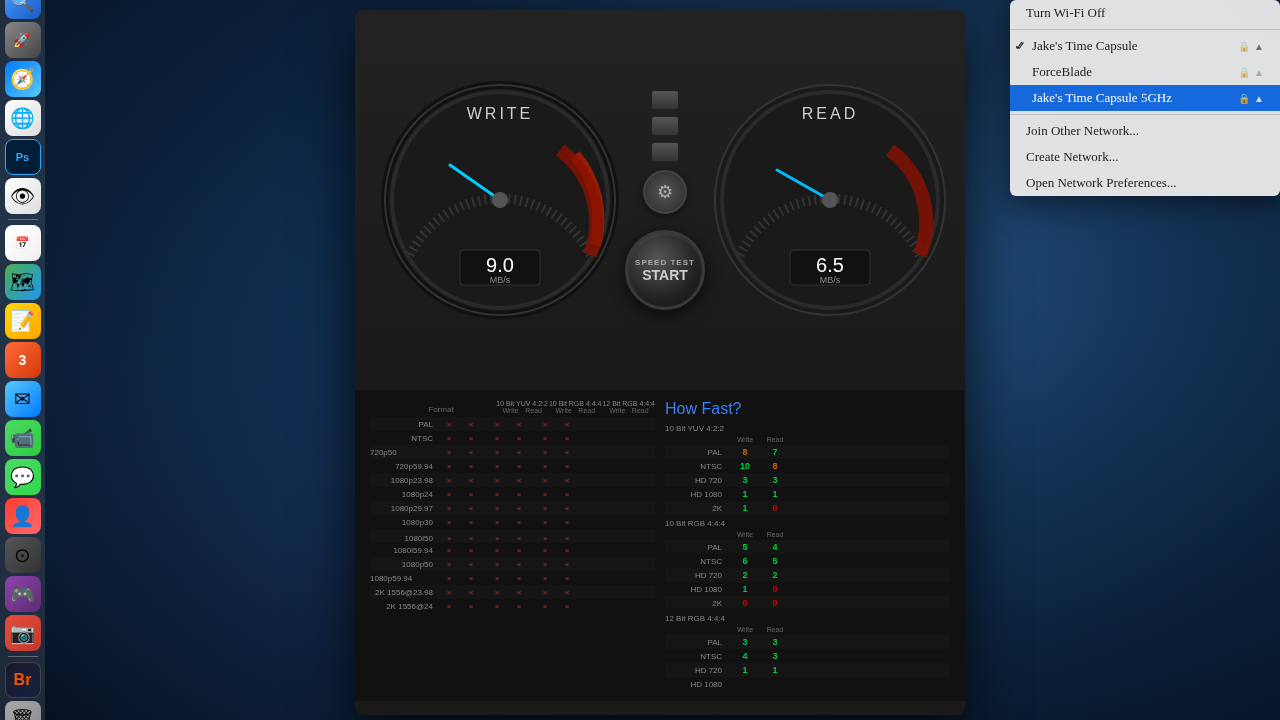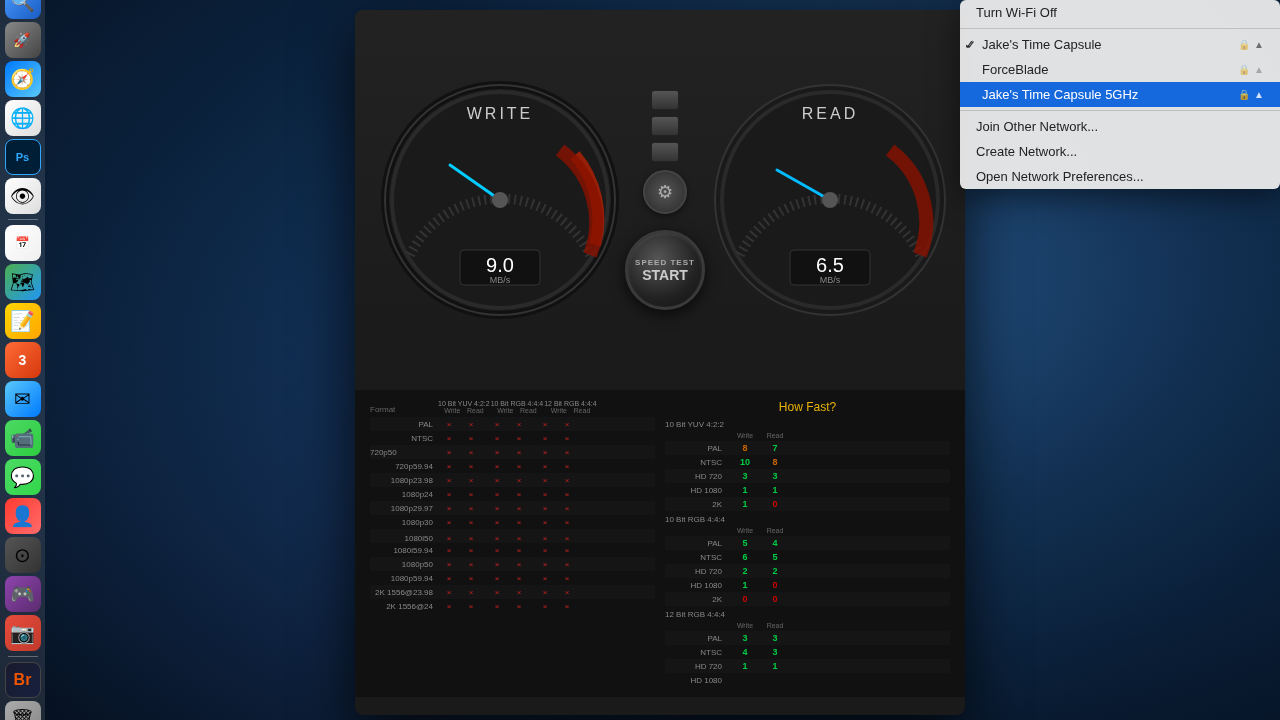--- a/index.html
+++ b/index.html
@@ -234,37 +234,37 @@
     }
     .table-section-title {
       color: #aaa;
       font-size: 12px;
       text-align: center;
       margin-bottom: 6px;
     }
 
     
     .right-section-title {
-      color: #eab308;
-      font-size: 12px;
-      text-align: center;
+      color: #3b82f6;
+      font-size: 16px;
       margin-bottom: 6px;
     }
 
     
     .wifi-dropdown {
       position: absolute;
       top: 0;
       right: 0;
-      width: 320px;
+      width: 270px;
       background: rgba(235,235,235,0.95);
       border-radius: 6px;
       box-shadow: 0 8px 30px rgba(0,0,0,0.5);
       overflow: hidden;
       z-index: 1000;
+      font-family: Liberation Serif, serif;
     }
     .wifi-menu-item {
       padding: 5px 16px;
       font-size: 13px;
       color: #222;
       cursor: pointer;
       display: flex;
       align-items: center;
       gap: 8px;
       white-space: nowrap;
@@ -398,21 +398,21 @@
         <text x="125" y="197" text-anchor="middle" fill="white" font-size="20" font-weight="300">6.5</text>
         <text x="125" y="208" text-anchor="middle" fill="#888" font-size="9">MB/s</text>
       </svg>
     </div>
   </div>
 
   <div class="table-section">
 
     <div class="table-left">
 
-      <div style="display:flex;align-items:flex-end;margin-bottom:3px;">
+      <div style="display:flex;align-items:flex-end;margin-bottom:3px;justify-content:flex-end;">
         <div style="width:68px;color:#666;font-size:8px;">Format</div>
         <div style="display:flex;flex-direction:column;align-items:center;margin-right:1px;">
           <span style="color:#888;font-size:7px;white-space:nowrap;">10 Bit YUV 4:2:2</span>
           <div style="display:flex;gap:1px;">
             <span style="color:#666;font-size:7px;width:22px;text-align:center;">Write</span>
             <span style="color:#666;font-size:7px;width:22px;text-align:center;">Read</span>
           </div>
         </div>
         <div style="display:flex;flex-direction:column;align-items:center;margin-right:1px;">
           <span style="color:#888;font-size:7px;white-space:nowrap;">10 Bit RGB 4:4:4</span>
@@ -524,21 +524,21 @@
           <div style="display: flex; align-items: center; height: 14px; background: rgba(255, 255, 255, 0.02);">
             <div style="color: rgb(136, 136, 136); font-size: 8px; width: 68px; text-align: right; padding-right: 5px;">1080p50</div>
             <div style="width: 22px; text-align: center; font-size: 8px; color: rgb(204, 34, 34);">×</div>
             <div style="width: 22px; text-align: center; font-size: 8px; color: rgb(204, 34, 34); margin-right: 4px;">×</div>
             <div style="width: 22px; text-align: center; font-size: 8px; color: rgb(204, 34, 34);">×</div>
             <div style="width: 22px; text-align: center; font-size: 8px; color: rgb(204, 34, 34); margin-right: 4px;">×</div>
             <div style="width: 22px; text-align: center; font-size: 8px; color: rgb(204, 34, 34);">×</div>
             <div style="width: 22px; text-align: center; font-size: 8px; color: rgb(204, 34, 34); margin-right: 4px;">×</div>
           </div>
           <div style="display: flex; align-items: center; height: 14px;">
-            <div style="color: rgb(136, 136, 136); font-size: 8px; width: 68px; text-align: right; padding-right: 5px;">1080p59.94</div>
+            <div style="color: rgb(136, 136, 136); font-size: 8px; width: 68px; text-align: left; padding-right: 5px;">1080p59.94</div>
             <div style="width: 22px; text-align: center; font-size: 8px; color: rgb(204, 34, 34);">×</div>
             <div style="width: 22px; text-align: center; font-size: 8px; color: rgb(204, 34, 34); margin-right: 4px;">×</div>
             <div style="width: 22px; text-align: center; font-size: 8px; color: rgb(204, 34, 34);">×</div>
             <div style="width: 22px; text-align: center; font-size: 8px; color: rgb(204, 34, 34); margin-right: 4px;">×</div>
             <div style="width: 22px; text-align: center; font-size: 8px; color: rgb(204, 34, 34);">×</div>
             <div style="width: 22px; text-align: center; font-size: 8px; color: rgb(204, 34, 34); margin-right: 4px;">×</div>
           </div>
           <div style="display: flex; align-items: center; height: 14px; background: rgba(255, 255, 255, 0.02);">
             <div style="color: rgb(136, 136, 136); font-size: 8px; width: 68px; text-align: right; padding-right: 5px;">2K 1556@23.98</div>
             <div style="width: 22px; text-align: center; font-size: 8px; color: rgb(204, 34, 34);">×</div>

